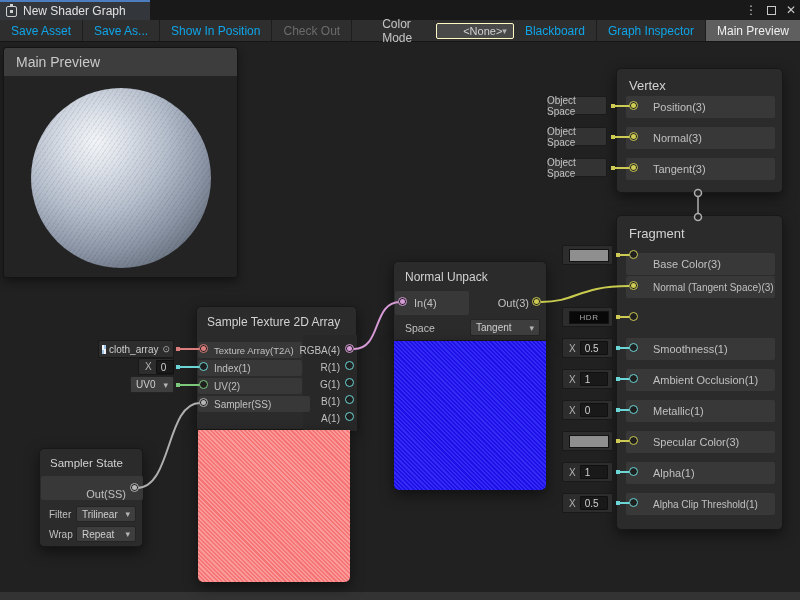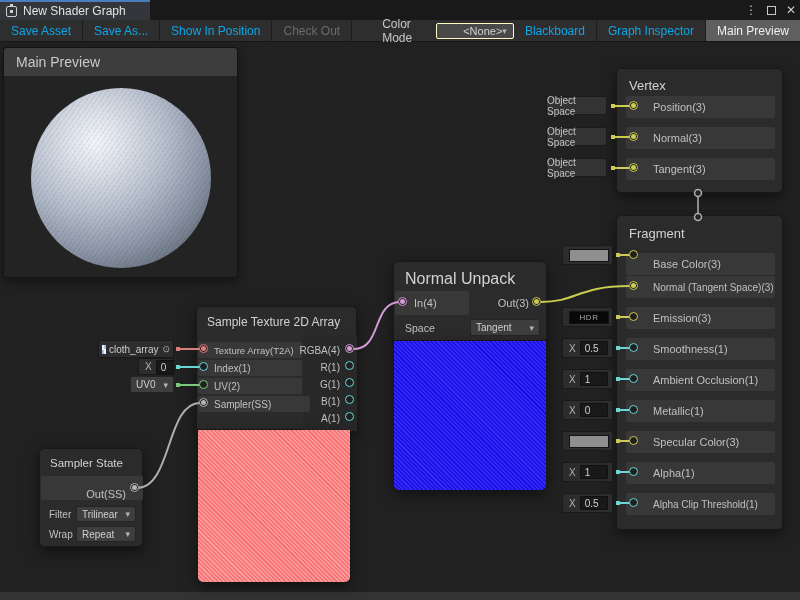--- a/index.html
+++ b/index.html
@@ -181,23 +181,20 @@
   <span class="dot" style="left: 611px; top: 166px; background: rgb(205, 203, 83);"></span>
 
   <div class="node" style="left:616px; top:215px; width:167px; height:315px;">
     <div class="node-title" style="position:absolute; left:12px; top:10px;">Fragment</div>
     <div class="slot" style="left:9px; top:29px;  width:149px; padding-left:27px;margin-top:8px;">
         <span class="slot-label">Base Color(3)</span>
       </div>
     <div class="slot" style="left:9px; top:60px;  width:149px; padding-left:27px;">
         <span class="slot-label" style="font-size:10px;">Normal (Tangent Space)(3)</span>
       </div>
-    <div class="slot" style="left:9px; top:91px;  width:149px; padding-left:27px;">
-        <span class="slot-label">Emission(3)</span>
-      </div>
     <div class="slot" style="left:9px; top:122px; width:149px; padding-left:27px;">
         <span class="slot-label">Smoothness(1)</span>
       </div>
     <div class="slot" style="left:9px; top:153px; width:149px; padding-left:27px;">
         <span class="slot-label">Ambient Occlusion(1)</span>
       </div>
     <div class="slot" style="left:9px; top:184px; width:149px; padding-left:27px;">
         <span class="slot-label">Metallic(1)</span>
       </div>
     <div class="slot" style="left:9px; top:215px; width:149px; padding-left:27px;">
@@ -301,21 +298,21 @@
   </div>
   <div class="dd" style="position:absolute; left:130px; top:376px; width:44px; height:17px; z-index:4;">
     <span>UV0</span>
     <span class="caret">▾</span>
   </div>
   <span class="dot" style="left: 176px; top: 347px; background: rgb(219, 125, 125);"></span>
   <span class="dot" style="left: 176px; top: 365px; background: rgb(108, 214, 214);"></span>
   <span class="dot" style="left: 176px; top: 383px; background: rgb(124, 201, 124);"></span>
 
   <div class="node" style="left:393px; top:261px; width:154px; height:80px; border-radius:5px 5px 0 0;">
-    <div class="node-title" style="position:absolute; left:11px; top:8px; font-size:16px;">Normal Unpack</div>
+    <div class="node-title" style="position:absolute; left:11px; top:8px; font-size:12px;">Normal Unpack</div>
     <div class="slot" style="left:1px; top:29px; width:74px; height:24px; padding-left:19px;">
       <span class="slot-label">In(4)</span>
       </div>
     <div class="slot-label" style="position:absolute; right:17px; top:35px; font-size:11px;">Out(3)</div>
     <div class="slot-label" style="position:absolute; left:11px; top:60px; font-size:10.5px;">Space</div>
     <div class="dd" style="position:absolute; left:76px; top:57px; width:70px; height:17px;">
       <span>Tangent</span>
       <span class="caret">▾</span>
     </div>
   </div>

